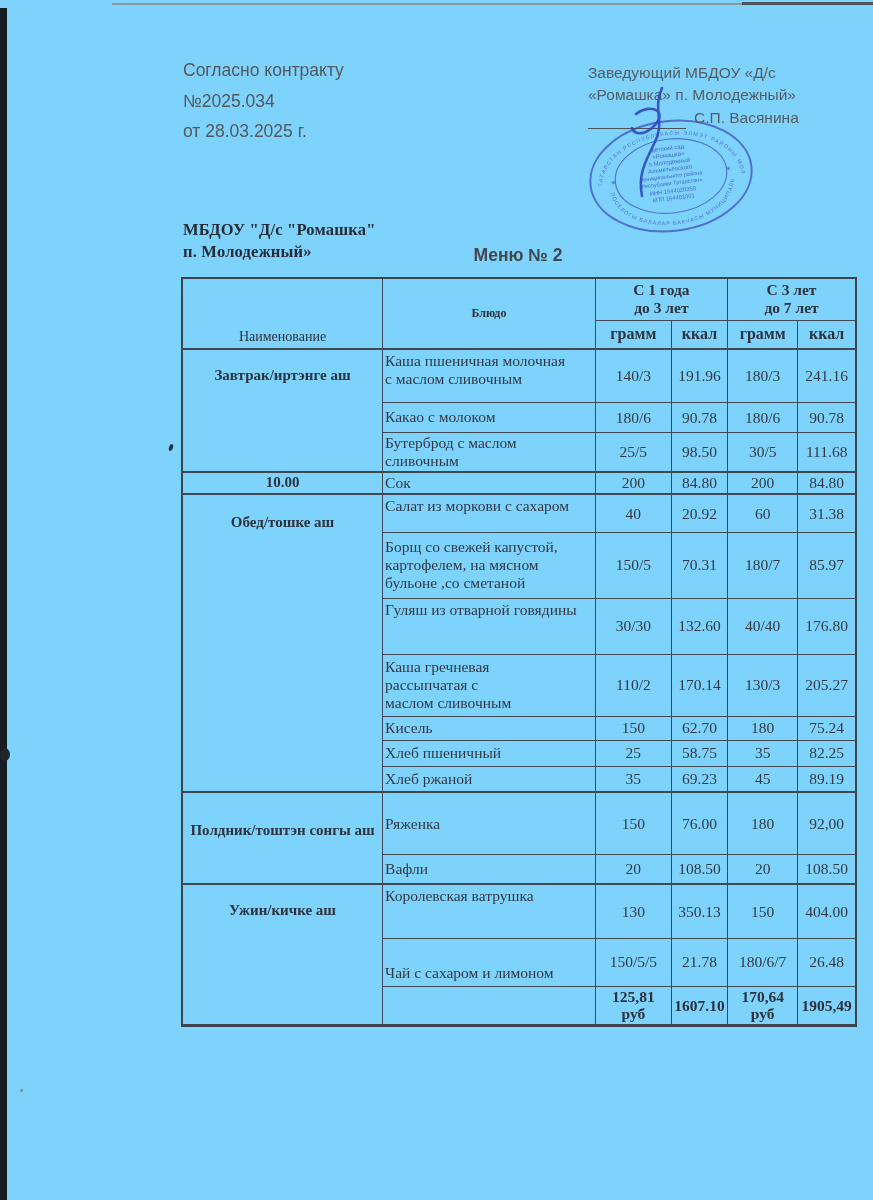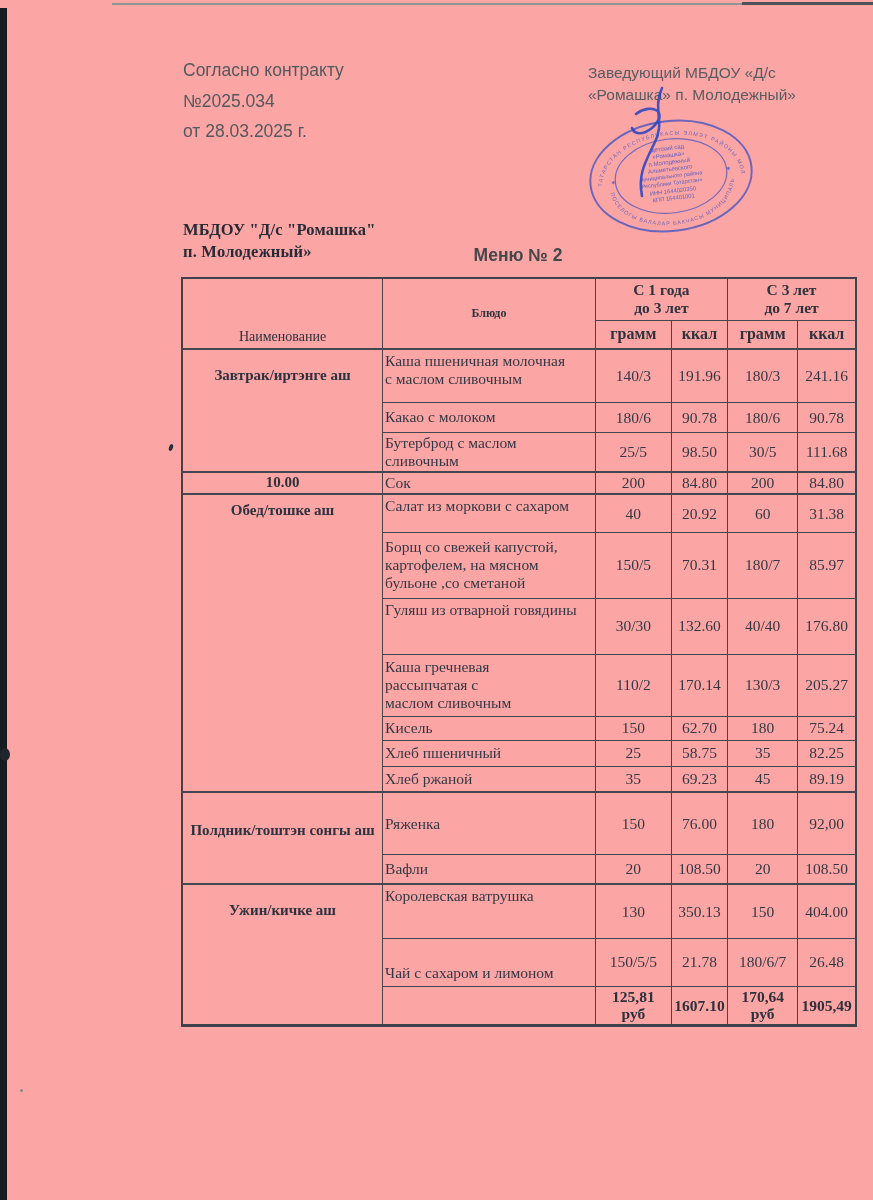--- a/index.html
+++ b/index.html
@@ -1,18 +1,18 @@
 <!DOCTYPE html>
 <html><head>
 <meta charset="utf-8">
 <style>
   html,body{margin:0;padding:0;background:#e8e8e4;}
   .page{
     position:relative;width:873px;height:1200px;margin:0 auto;
-    background:#fca5a5;overflow:hidden;
+    background:#7dd3fc;overflow:hidden;
     font-family:"Liberation Serif","DejaVu Serif",serif;color:#383c46;
   }
   
   .scan-strip-left{position:absolute;left:0;top:8px;width:7px;height:1192px;background:#171c22;}
   .scan-line-top{position:absolute;left:112px;top:3px;width:761px;height:2px;background:#8f9598;}
   .scan-line-top-dark{position:absolute;left:742px;top:2px;width:131px;height:3px;background:#4d5356;}
   .scan-blob{position:absolute;left:0;top:748px;width:10px;height:13px;border-radius:50%;background:#20252b;}
   .ink-dot{position:absolute;left:169px;top:444px;width:4px;height:7px;border-radius:50%;background:#2c2f36;transform:rotate(18deg);}
   .ink-dot2{position:absolute;left:20px;top:1089px;width:3px;height:3px;border-radius:50%;background:#8a8a86;}
 
@@ -88,20 +88,24 @@
 
   <div class="contract">
     <div>Согласно контракту</div>
     <div>№2025.034</div>
     <div>от 28.03.2025 г.</div>
   </div>
 
   <div class="approval">
     <div>Заведующий МБДОУ «Д/с</div>
     <div>«Ромашка» п. Молодежный»</div>
+    <div class="sig-row">
+      <span class="sig-line"></span>
+      <span>С.П. Васянина</span>
+    </div>
   </div>
 
   <svg class="stamp-svg" width="176" height="126" viewBox="0 0 176 126">
     <g transform="rotate(-7 88 60)" fill="none" stroke="#4254c3">
       <ellipse cx="88" cy="60" rx="81" ry="55" stroke-width="2" opacity=".85"></ellipse>
       <ellipse cx="88" cy="60" rx="56" ry="37" stroke-width="1.2" opacity=".8"></ellipse>
       <path id="ringTop" d="M 18,66 A 70,47 0 0 1 158,66" stroke="none"></path>
       <path id="ringBot" d="M 26,68 A 62,41 0 0 0 150,68" stroke="none"></path>
     </g>
     <g transform="rotate(-7 88 60)" fill="#4254c3" stroke="none" font-family="Liberation Sans, sans-serif">
@@ -188,21 +192,21 @@
         </tr>
         <tr class="sec-start" style="height: 16px; margin-left: 7px;">
           <th rowspan="1" class="sec mid">10.00</th>
           <td class="dish">Сок</td>
           <td class="num">200</td>
           <td class="num">84.80</td>
           <td class="num">200</td>
           <td class="num">84.80</td>
         </tr>
         <tr class="sec-start" style="height: 38px;">
-          <th rowspan="7" class="sec" style="padding-top: 6px;">Обед/тошке аш</th>
+          <th rowspan="7" class="sec" style="padding-top: 18px;">Обед/тошке аш</th>
           <td class="dish va-top">Салат из моркови с сахаром</td>
           <td class="num">40</td>
           <td class="num">20.92</td>
           <td class="num">60</td>
           <td class="num">31.38</td>
         </tr>
         <tr style="height: 66px;">
           <td class="dish">Борщ  со свежей капустой,
 картофелем, на мясном
 бульоне ,со сметаной</td>

